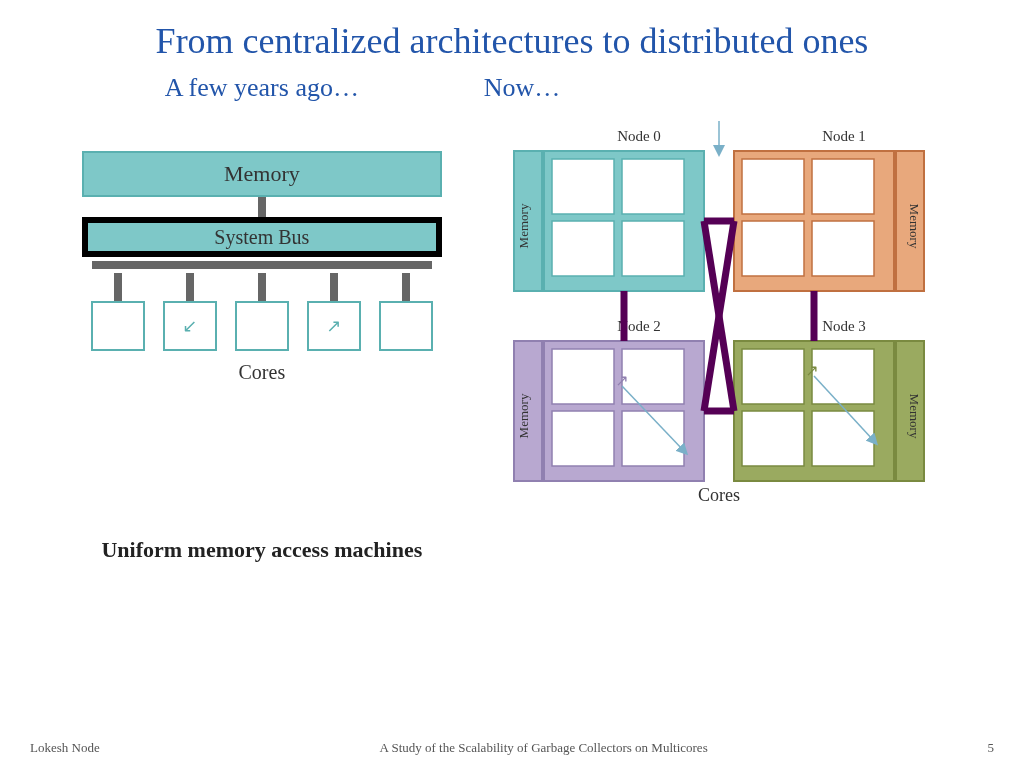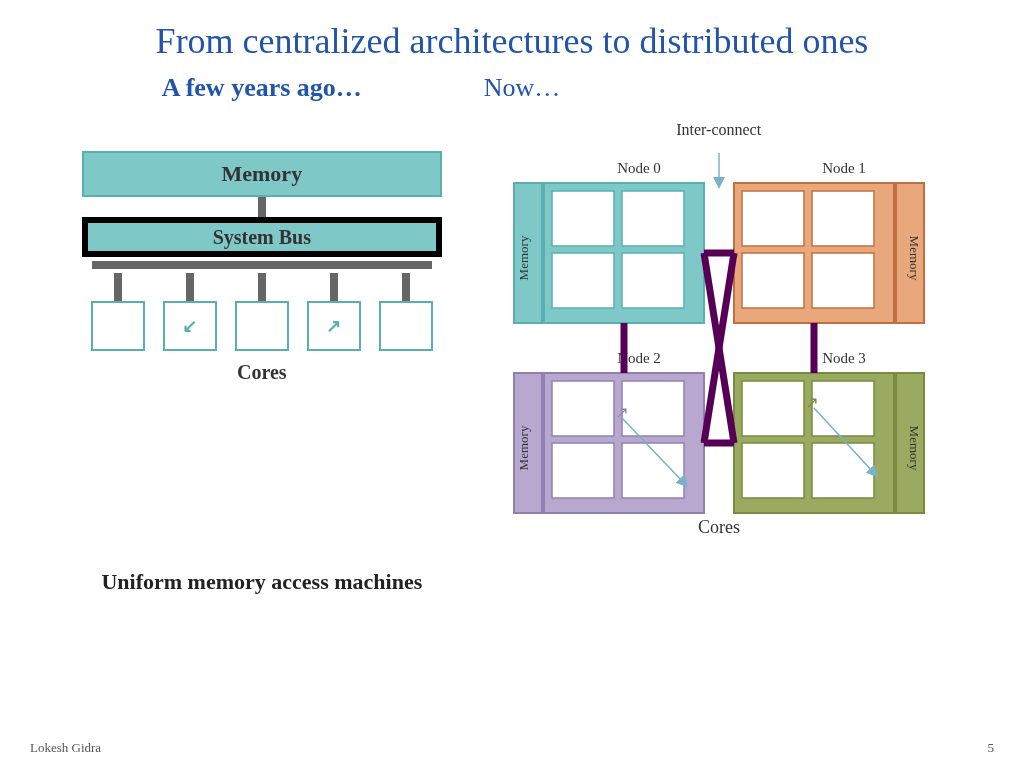--- a/index.html
+++ b/index.html
@@ -33,21 +33,20 @@
       display: flex;
       width: 100%;
       margin-top: 5px;
     }
 
     .col-left {
       width: 47%;
       display: flex;
       flex-direction: column;
       align-items: center;
-      font-weight: bold;
     }
 
     .col-right {
       width: 53%;
       display: flex;
       flex-direction: column;
       align-items: flex-start;
     }
 
     .col-header {
@@ -255,23 +254,20 @@
         </div>
         <div class="cores-label">Cores</div>
       </div>
     </div>
 
     <div class="col-right">
       <div class="col-header">Now…</div>
 
       <div class="right-section">
         
-        <div style="position:relative; width:470px; height:30px; margin-bottom:2px;">
-          <div style="position:absolute; left:50%; transform:translateX(-50%); font-size:16px; color:#333; white-space:nowrap;">Inter-connect</div>
-        </div>
 
         
         <svg width="470" height="390">
 
           <line x1="235" y1="0" x2="235" y2="30" stroke="#7ab0c8" stroke-width="1.5" marker-end="url(#arr)"></line>
           <defs>
             <marker id="arr" markerWidth="8" markerHeight="8" refX="4" refY="4" orient="auto">
               <path d="M0,0 L8,4 L0,8 Z" fill="#7ab0c8"></path>
             </marker>
           </defs>
@@ -352,16 +348,17 @@
         </svg>
       </div>
     </div>
   </div>
 
   <div class="bottom-labels">
     <div class="bottom-left">Uniform memory access machines</div>
   </div>
 
   <div class="footer">
-    <span>Lokesh Gidra</span>
+    <span>Lokesh Node</span>
+    <span class="footer-center">A Study of the Scalability of Garbage Collectors on Multicores</span>
     <span>5</span>
   </div>
 </div>
 
 </body></html>

